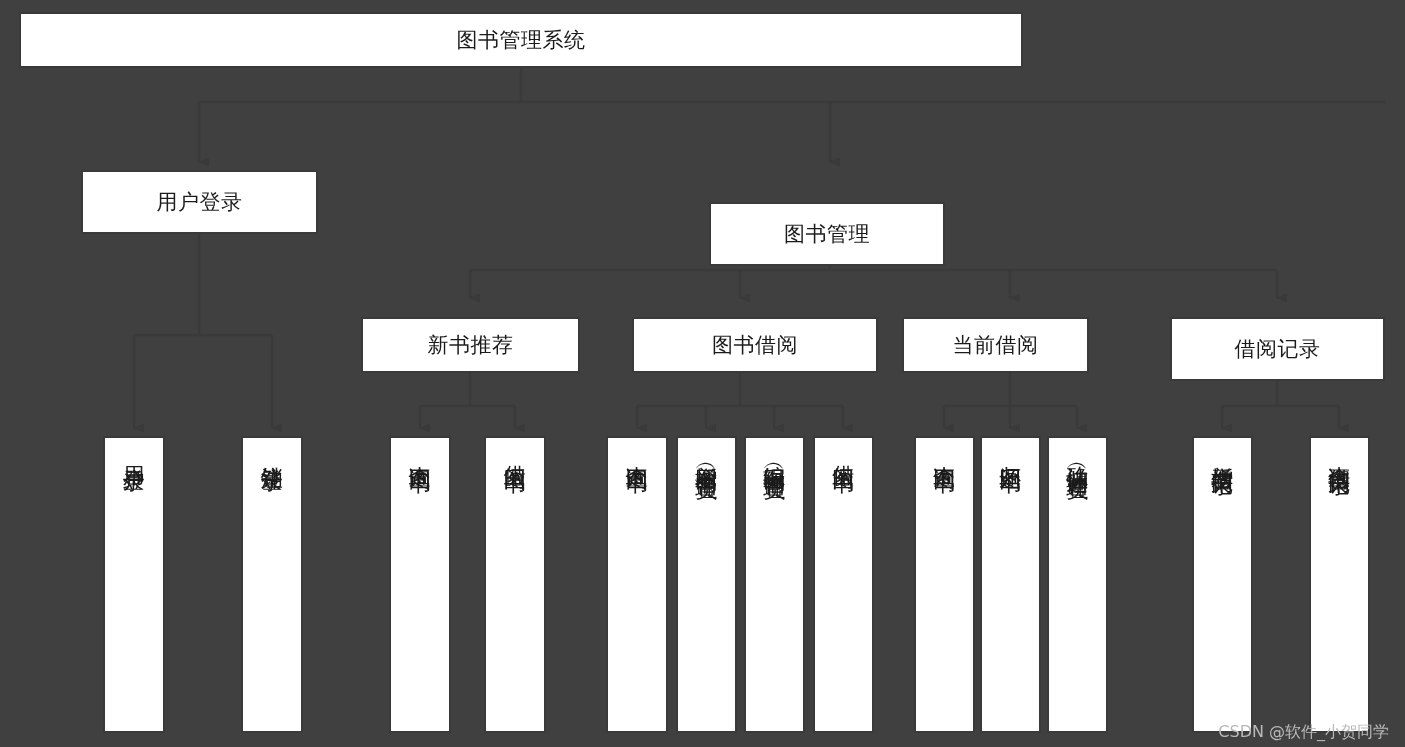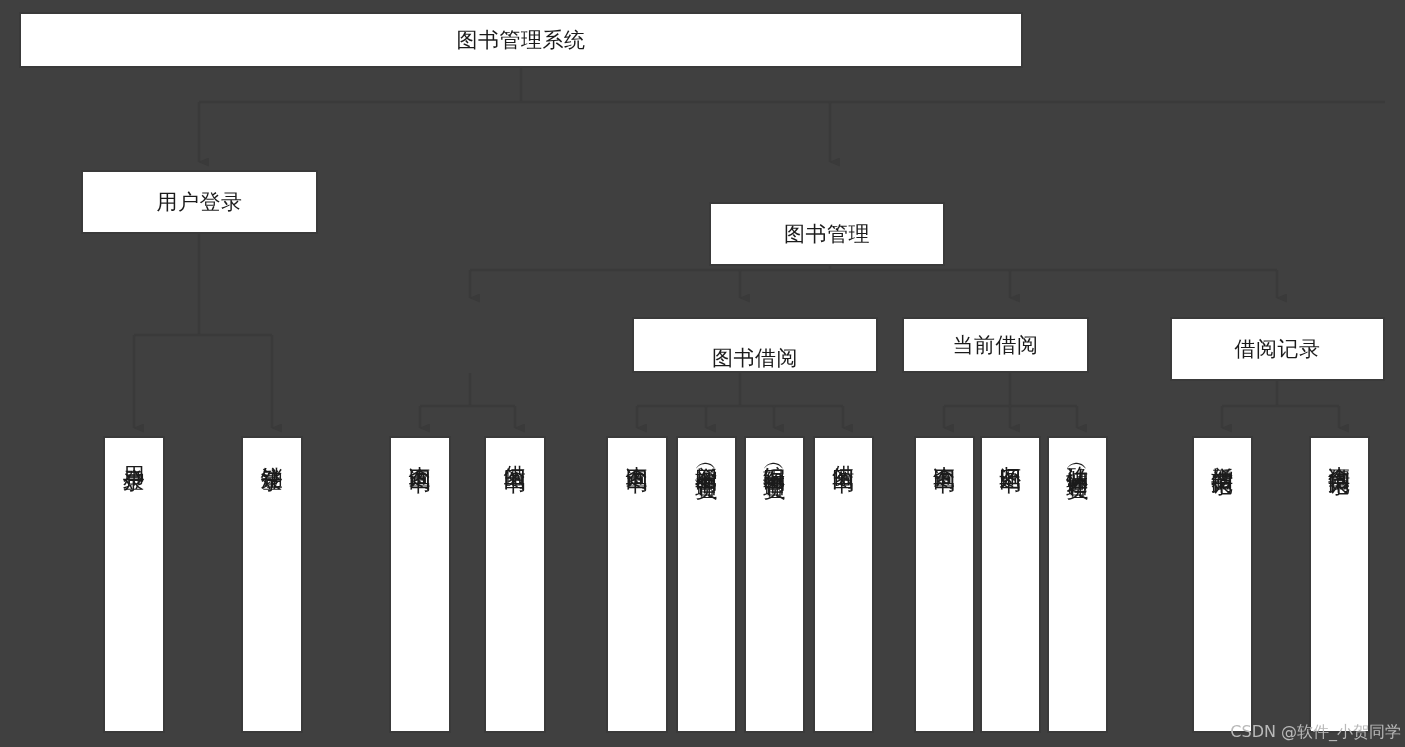--- a/index.html
+++ b/index.html
@@ -53,21 +53,21 @@
   .node.v .label {
     writing-mode: vertical-rl;
     text-orientation: upright;
     font-size: 22px;
     line-height: 1.16;
     letter-spacing: 2px;
     white-space: pre;
   }
   #watermark {
     position: absolute;
-    right: 4px;
+    right: 16px;
     bottom: 4px;
     font-size: 16px;
     color: #b9b9b9;
     z-index: 5;
     white-space: nowrap;
     font-family: "DejaVu Sans", "Liberation Sans", sans-serif;
   }
 </style>
 </head>
 <body>
@@ -128,21 +128,24 @@
     <span class="label">图书管理系统</span>
   </div>
 
   <div class="node h" style="left:81px; top:170px; width:237px; height:64px;">
     <span class="label">用户登录</span>
   </div>
   <div class="node h" style="left:709px; top:169px; width:236px; height:64px;margin-top:33px;">
     <span class="label">图书管理</span>
   </div>
 
-  <div class="node h" style="left:632px; top:317px; width:246px; height:56px;align-items:flex-end;">
+  <div class="node h" style="left:361px; top:317px; width:219px; height:56px;">
+    <span class="label">新书推荐</span>
+  </div>
+  <div class="node h" style="left:632px; top:317px; width:246px; height:56px;">
     <span class="label">图书借阅</span>
   </div>
   <div class="node h" style="left:902px; top:317px; width:187px; height:56px;">
     <span class="label">当前借阅</span>
   </div>
   <div class="node h" style="left:1170px; top:317px; width:215px; height:64px;">
     <span class="label">借阅记录</span>
   </div>
 
   <div class="node v" style="left:103px; top:436px; width:62px; height:297px;">

